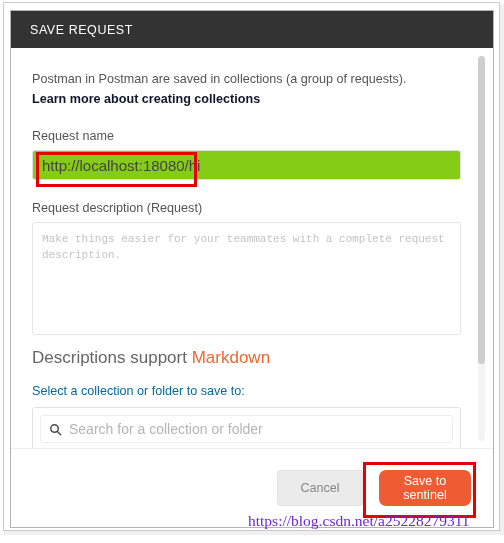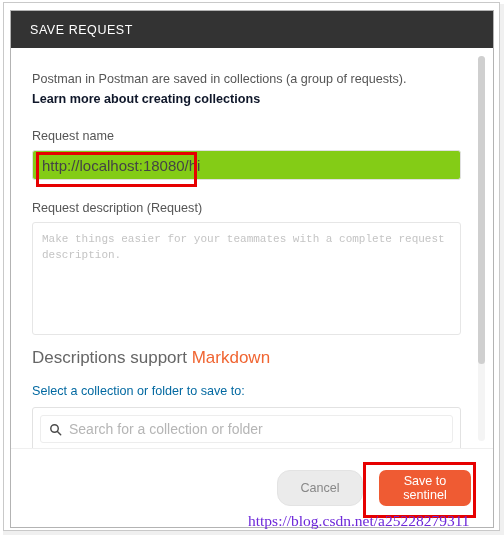--- a/index.html
+++ b/index.html
@@ -228,21 +228,21 @@
     display: flex;
     align-items: center;
     justify-content: flex-end;
     padding-right: 22px;
   }
   .btn-cancel {
     width: 86px;
     height: 36px;
     background: #ebebeb;
     border: 1px solid #e3e3e3;
-    border-radius: 13px;
+    border-radius: 3px;
     color: #888888;
     font-size: 12.6px;
     font-family: "Liberation Sans", sans-serif;
     cursor: pointer;
     margin-right: 16px;
     margin-left: 8px;
   }
   .btn-save {
     width: 92px;
     height: 36px;

